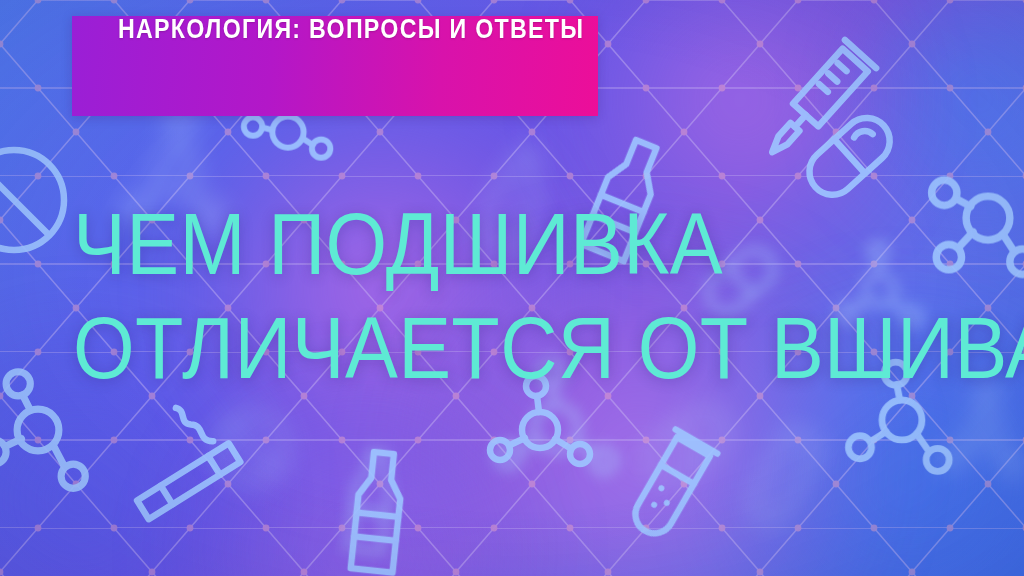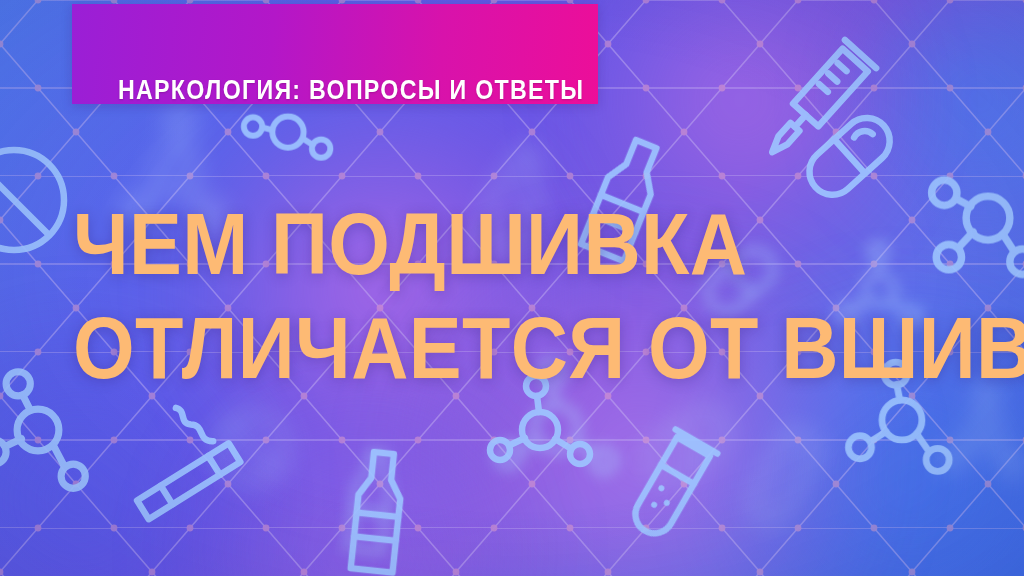--- a/index.html
+++ b/index.html
@@ -40,36 +40,36 @@
 
   
   .layer{position:absolute;inset:0;}
   .hex-layer{opacity:.5;}
   .icons-sharp{opacity:.95;}
   .icons-blur{opacity:.55;filter:blur(7px);}
   .icons-blur2{opacity:.40;filter:blur(12px);}
 
   
   .badge{
-    position:absolute;left:72px;top:4px;width:526px;height:100px;
+    position:absolute;left:72px;top:16px;width:526px;height:100px;
     background:linear-gradient(95deg,#9a1fd6 0%,#b317c8 38%,#d812ab 70%,#ec0e99 100%);
-    display:flex;align-items:flex-end;
+    display:flex;align-items:flex-start;
     box-shadow:0 2px 10px rgba(60,20,110,.22);
   }
   .badge-text{
     color:#fff;font-weight:700;font-size:27px;letter-spacing:.055em;
     margin-left:46px;line-height:1;white-space:nowrap;
     transform:scaleX(.86);transform-origin:left center;
     text-shadow:0 1px 2px rgba(90,10,80,.30);
   }
 
   
   .headline{
     position:absolute;left:73px;top:200px;width:900px;
-    color:#fdba74;font-weight:700;line-height:1.00;
+    color:#5eead4;font-weight:400;line-height:1.00;
     text-shadow:0 2px 14px rgba(45,30,120,.30);
   }
   .hl-line{font-size:88px;letter-spacing:.005em;white-space:nowrap;
     transform:scaleX(.90);transform-origin:left center;}
   .hl-line + .hl-line{margin-top:16px;}
 
   
   .vignette{position:absolute;inset:0;pointer-events:none;
     background:radial-gradient(ellipse at 50% 48%,rgba(0,0,0,0) 55%,rgba(35,25,110,.12) 100%);}
 </style>

